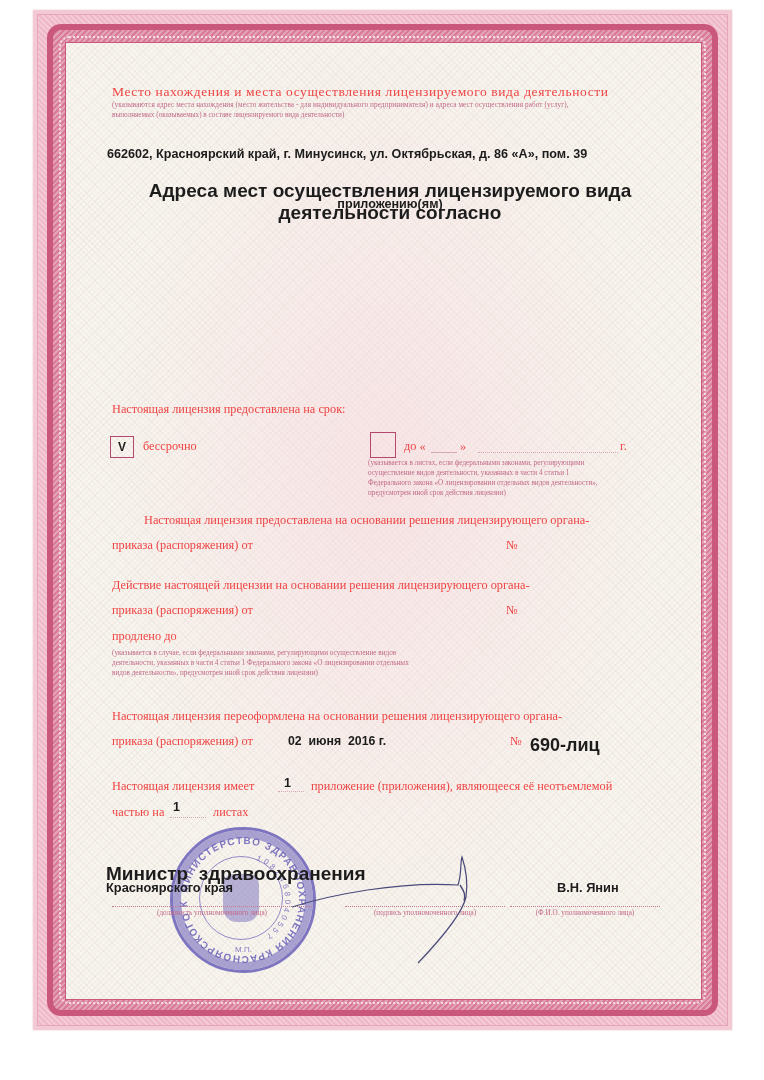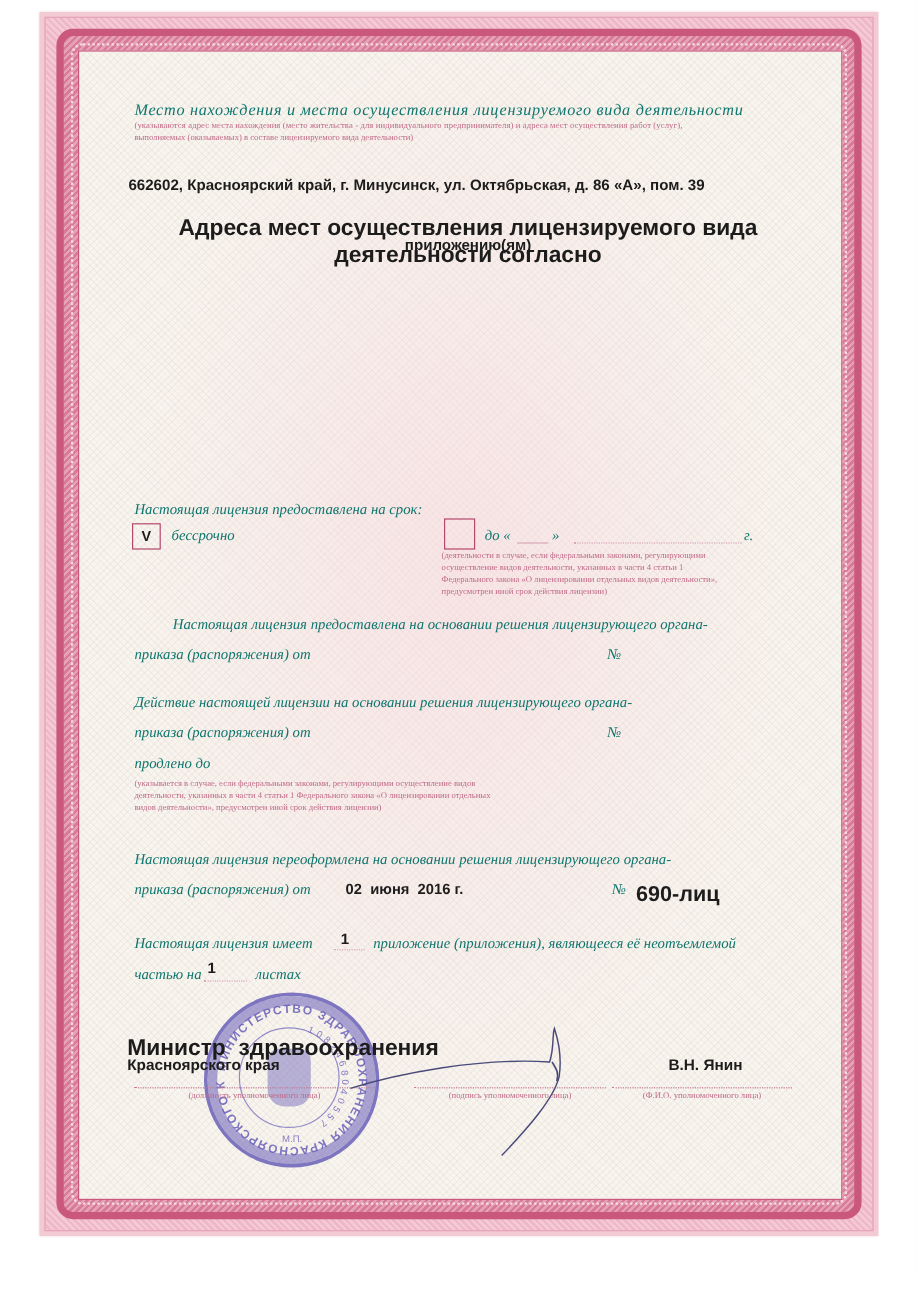--- a/index.html
+++ b/index.html
@@ -35,21 +35,21 @@
   }
   .paper {
     position: absolute; left: 32px; top: 32px; width: 635px; height: 956px;
     background:
       radial-gradient(ellipse at 50% 45%, rgba(248,214,222,0.55), rgba(248,214,222,0) 60%),
       repeating-linear-gradient(45deg, rgba(210,200,190,0.18) 0 1px, transparent 1px 4px),
       repeating-linear-gradient(-45deg, rgba(210,200,190,0.18) 0 1px, transparent 1px 4px),
       #f8f4ee;
     border: 1px solid #c9587c;
   }
-  .pink-serif { font-family: "Liberation Serif", serif; color: #0f766e; font-style: italic; }
+  .pink-serif { font-family: "Liberation Serif", serif; color: #ef4444; }
   .bold-sans { font-family: "Liberation Sans", sans-serif; font-weight: bold; color: #1c1c1c; }
   .abs { position: absolute; }
   .heading { font-size: 13.5px; letter-spacing: 0.6px; }
   .small-note { font-size: 7.2px; line-height: 10px; color: #c06a88; }
   .body-line { font-size: 12.3px; }
   .checkbox {
     position: absolute; width: 22px; height: 20px; border: 1px solid #b4486e;
     background: transparent; display: flex; align-items: center; justify-content: center;
     font-family: "Liberation Sans", sans-serif; font-weight: bold; font-size: 12px; color: #1c1c1c;
   }
@@ -86,37 +86,37 @@
 
 <div class="abs pink-serif heading" style="left:112px; top:84px; width:560px; white-space:nowrap;">Место нахождения и места осуществления лицензируемого вида деятельности</div>
 <div class="abs small-note" style="left:112px; top:100px; width:560px; white-space:nowrap; letter-spacing:0.1px;">(указываются адрес места нахождения (место жительства - для индивидуального предпринимателя) и адреса мест осуществления работ (услуг),</div>
 <div class="abs small-note" style="left:112px; top:110px; width:560px; white-space:nowrap;">выполняемых (оказываемых) в составе лицензируемого вида деятельности)</div>
 
 <div class="abs bold-sans" style="left:107px; top:147px; font-size:12.6px; white-space:nowrap;">662602, Красноярский край, г. Минусинск, ул. Октябрьская, д. 86 «А», пом. 39</div>
 
 <div class="abs bold-sans" style="left:100px; top:180px; width:580px; text-align:center; font-size:19px;">Адреса мест осуществления лицензируемого вида деятельности согласно</div>
 <div class="abs bold-sans" style="left:100px; top:197px; width:580px; text-align:center; font-size:12.6px;">приложению(ям)</div>
 
-<div class="abs pink-serif body-line" style="left:112px; top:417px; white-space:nowrap;">Настоящая лицензия предоставлена на срок:</div>
+<div class="abs pink-serif body-line" style="left:112px; top:402px; white-space:nowrap;">Настоящая лицензия предоставлена на срок:</div>
 
 <div class="checkbox" style="left:110px; top:436px;">
   <span>V</span>
 </div>
 <div class="abs pink-serif body-line" style="left:143px; top:439px;">бессрочно</div>
 
 <div class="checkbox" style="left:370px; top:432px; width:24px; height:24px;">
   <span></span>
 </div>
 <div class="abs pink-serif body-line" style="left:404px; top:439px;">до «</div>
 <div class="abs" style="left:431px; top:452px; width:26px; border-top:1px solid #d7a8b8;"></div>
 <div class="abs pink-serif body-line" style="left:460px; top:439px;">»</div>
 <div class="abs" style="left:478px; top:452px; width:140px; border-top:1px dotted #d7a8b8;"></div>
 <div class="abs pink-serif body-line" style="left:620px; top:439px;">г.</div>
 
-<div class="abs small-note" style="left:368px; top:458px; width:290px; white-space:nowrap;">(деятельности в случае, если федеральными законами, регулирующими</div>
+<div class="abs small-note" style="left:368px; top:458px; width:290px; white-space:nowrap;">(указывается в листах, если федеральными законами, регулирующими</div>
 <div class="abs small-note" style="left:368px; top:468px; width:290px; white-space:nowrap;">осуществление видов деятельности, указанных в части 4 статьи 1</div>
 <div class="abs small-note" style="left:368px; top:478px; width:290px; white-space:nowrap;">Федерального закона «О лицензировании отдельных видов деятельности»,</div>
 <div class="abs small-note" style="left:368px; top:488px; width:290px; white-space:nowrap;">предусмотрен иной срок действия лицензии)</div>
 
 <div class="abs pink-serif body-line" style="left:112px; top:513px; white-space:nowrap;margin-left:32px;">Настоящая лицензия предоставлена на основании решения лицензирующего органа-</div>
 <div class="abs pink-serif body-line" style="left:112px; top:538px; white-space:nowrap;">приказа (распоряжения) от</div>
 <div class="abs pink-serif body-line" style="left:506px; top:538px;">№</div>
 
 <div class="abs pink-serif body-line" style="left:112px; top:578px; white-space:nowrap;">Действие настоящей лицензии на основании решения лицензирующего органа-</div>
 <div class="abs pink-serif body-line" style="left:112px; top:603px; white-space:nowrap;">приказа (распоряжения) от</div>

